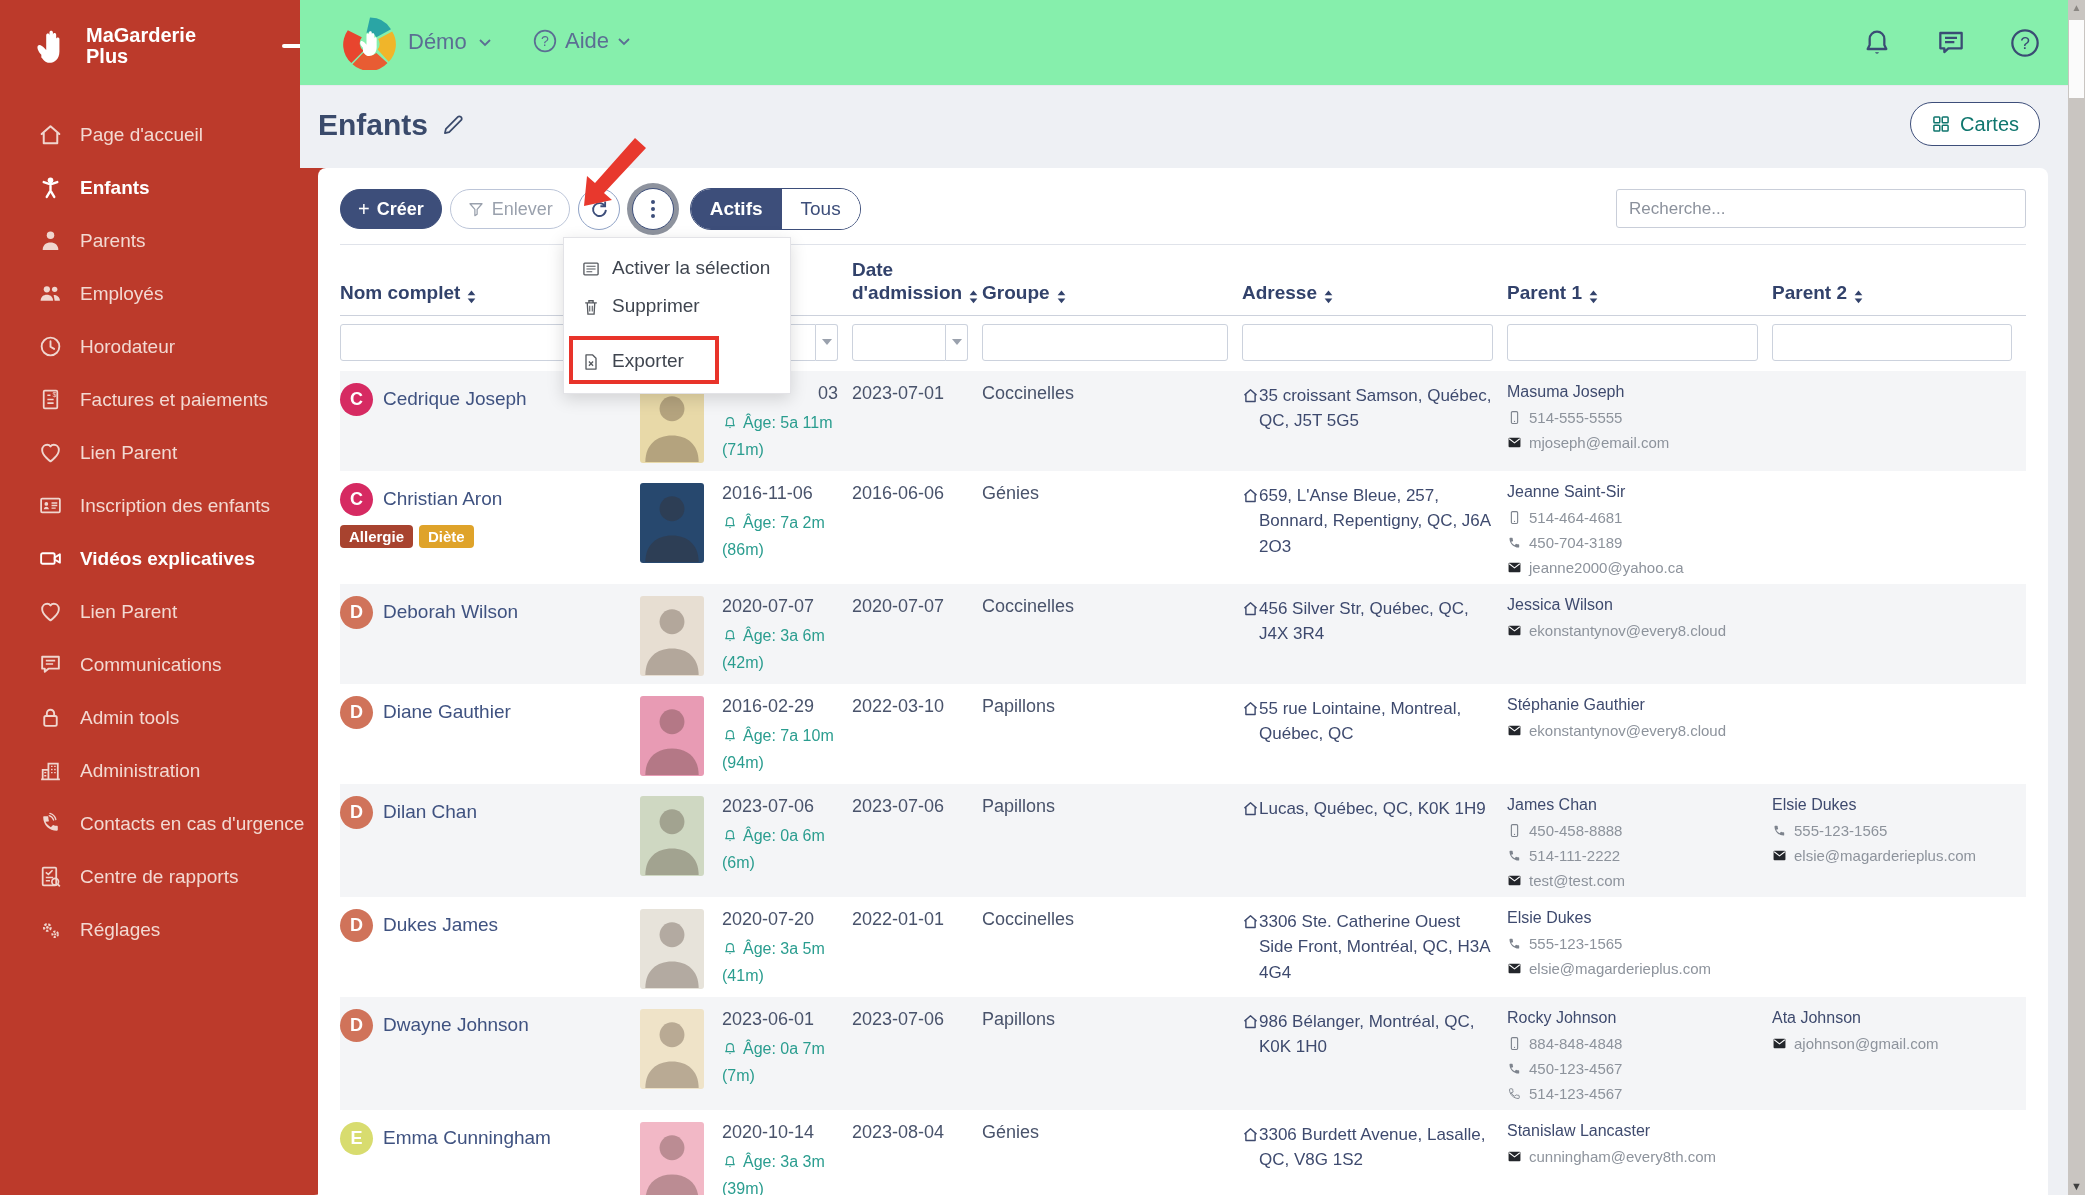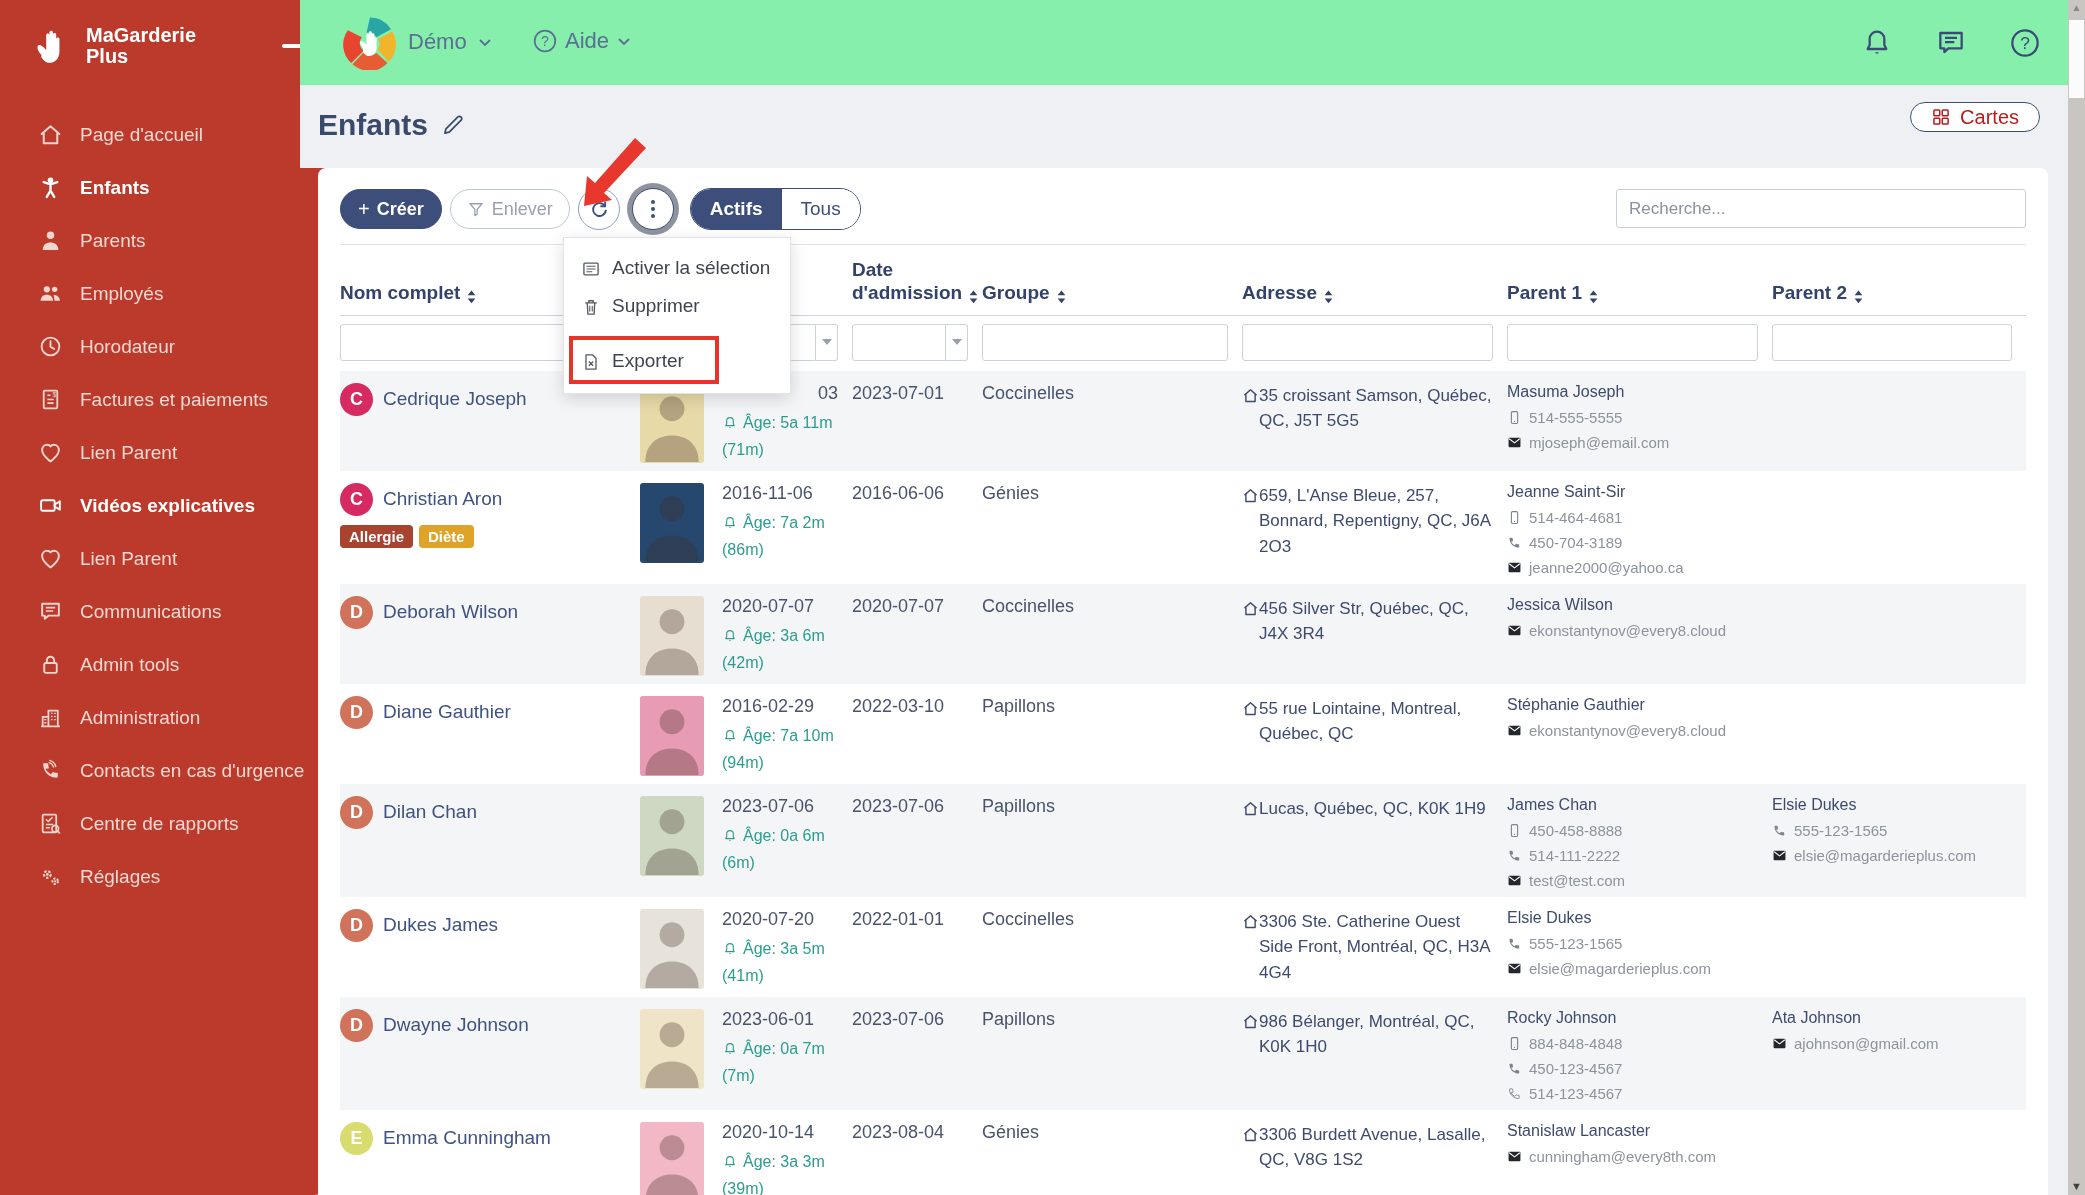--- a/index.html
+++ b/index.html
@@ -42,22 +42,22 @@
   .tb-ic { width:32px; height:32px; color:#3a4c74; cursor:pointer; }
   .avatar { width:56px; height:56px; border-radius:50%; cursor:pointer;
     background: repeating-linear-gradient(45deg,#b3a794 0 3px,#cfc5b4 3px 6px), repeating-linear-gradient(-45deg,#b3a794 0 3px,#c3b8a6 3px 6px);
     background-blend-mode:multiply; border:1px solid #a79b88; }
   .admin-label { font-size:23px; color:#3f5a8a; cursor:pointer; }
   
   .titlebar { position:absolute; left:300px; top:86px; width:1785px; height:82px; background:#eef0f4; }
   .page-title { position:absolute; left:18px; top:22px; display:flex; align-items:center; gap:12px; }
   .page-title h1 { font-size:30px; color:#3a4a6b; font-weight:bold; }
   .pencil { width:26px; height:26px; color:#3a4a6b; cursor:pointer; }
-  .cards-btn { position:absolute; right:45px; top:16px; height:30px; padding:0 20px; border:1.5px solid #3d4e7a; border-radius:23px;
-    background:#fff; color:#b91c1c; font-size:20px; display:flex; align-items:center; gap:9px; cursor:pointer; }
+  .cards-btn { position:absolute; right:45px; top:16px; height:44px; padding:0 20px; border:1.5px solid #3d4e7a; border-radius:23px;
+    background:#fff; color:#0f766e; font-size:20px; display:flex; align-items:center; gap:9px; cursor:pointer; }
   .cards-btn .gicon { width:20px; height:20px; }
   
   .card { position:absolute; left:318px; top:168px; width:1730px; height:1027px; background:#fff; border-radius:8px 8px 0 0; overflow:hidden; }
   .toolbar { position:absolute; left:22px; top:20px; display:flex; align-items:center; gap:8px; }
   .btn { height:40px; display:flex; align-items:center; justify-content:center; border-radius:20px; font-size:18px; cursor:pointer; background:#fff; }
   .btn-create { background:#3d4e7a; color:#fff; padding:0 17px; gap:7px; font-weight:bold; border:1.5px solid #3d4e7a; }
   .btn-create .plus { font-weight:normal; font-size:20px; }
   .btn-remove { border:1.5px solid #bcc5d8; color:#9aa1ad; padding:0 16px; gap:7px; }
   .btn-remove .ficon { width:18px; height:18px; }
   .btn-round { width:42px; height:42px; border-radius:50%; border:1.5px solid #8fa2c6; color:#3d4e7a; }
@@ -182,20 +182,29 @@
             <text x="14" y="9.5" font-size="6.5" fill="currentColor" font-family="Liberation Sans,sans-serif">$</text>
           </svg></span>
         <span class="nlabel">Factures et paiements</span>
       </div>
       <div class="nav-item">
         <span class="nicon"><svg viewBox="0 0 24 24">
             <path d="M12 20.5S4 15 4 9.5C4 6.5 6.3 4.5 8.8 4.5c1.3 0 2.5.6 3.2 1.7.7-1.1 1.9-1.7 3.2-1.7 2.5 0 4.8 2 4.8 5 0 5.5-8 11-8 11z" fill="none" stroke="currentColor" stroke-width="1.8" stroke-linejoin="round"></path>
           </svg></span>
         <span class="nlabel">Lien Parent</span>
       </div>
+      <div class="nav-item">
+        <span class="nicon"><svg viewBox="0 0 24 24">
+            <rect x="3" y="5.5" width="18" height="13" rx="1" fill="none" stroke="currentColor" stroke-width="1.7"></rect>
+            <circle cx="8" cy="10.5" r="1.8" fill="currentColor"></circle>
+            <path d="M5.5 15.5c.5-1.6 1.4-2.3 2.5-2.3s2 .7 2.5 2.3" fill="currentColor"></path>
+            <path d="M13 9.5h5.5M13 12h5.5M13 14.5h4" stroke="currentColor" stroke-width="1.4"></path>
+          </svg></span>
+        <span class="nlabel">Inscription des enfants</span>
+      </div>
       <div class="nav-item active">
         <span class="nicon"><svg viewBox="0 0 24 24">
             <rect x="3" y="7" width="13" height="10" rx="1.5" fill="none" stroke="currentColor" stroke-width="1.8"></rect>
             <path d="M16 11l5-3v8l-5-3z" fill="none" stroke="currentColor" stroke-width="1.8" stroke-linejoin="round"></path>
           </svg></span>
         <span class="nlabel">Vidéos explicatives</span>
       </div>
       <div class="nav-item">
         <span class="nicon"><svg viewBox="0 0 24 24">
             <path d="M12 20.5S4 15 4 9.5C4 6.5 6.3 4.5 8.8 4.5c1.3 0 2.5.6 3.2 1.7.7-1.1 1.9-1.7 3.2-1.7 2.5 0 4.8 2 4.8 5 0 5.5-8 11-8 11z" fill="none" stroke="currentColor" stroke-width="1.8" stroke-linejoin="round"></path>

